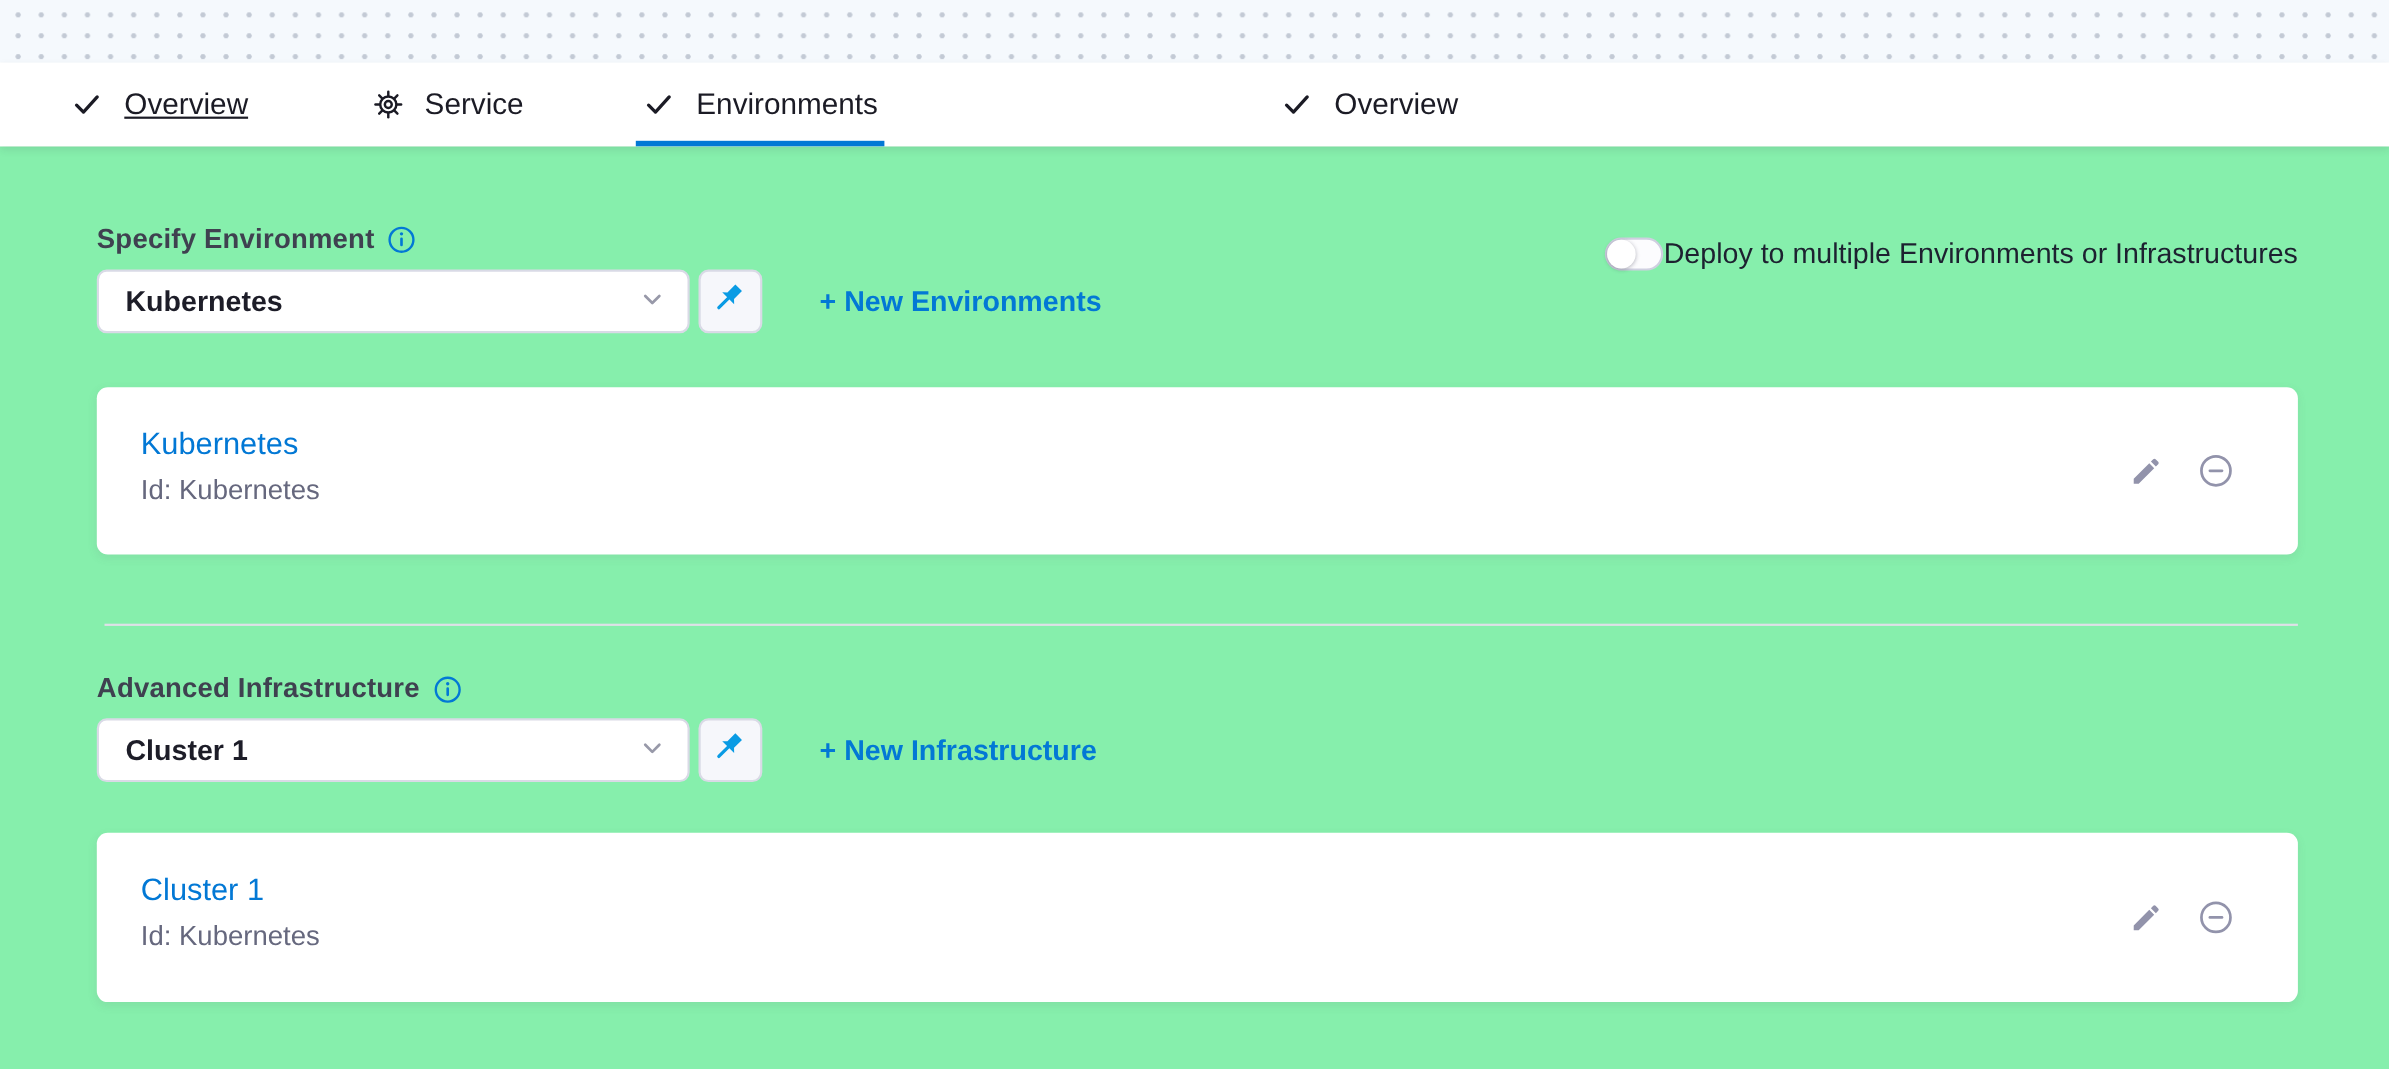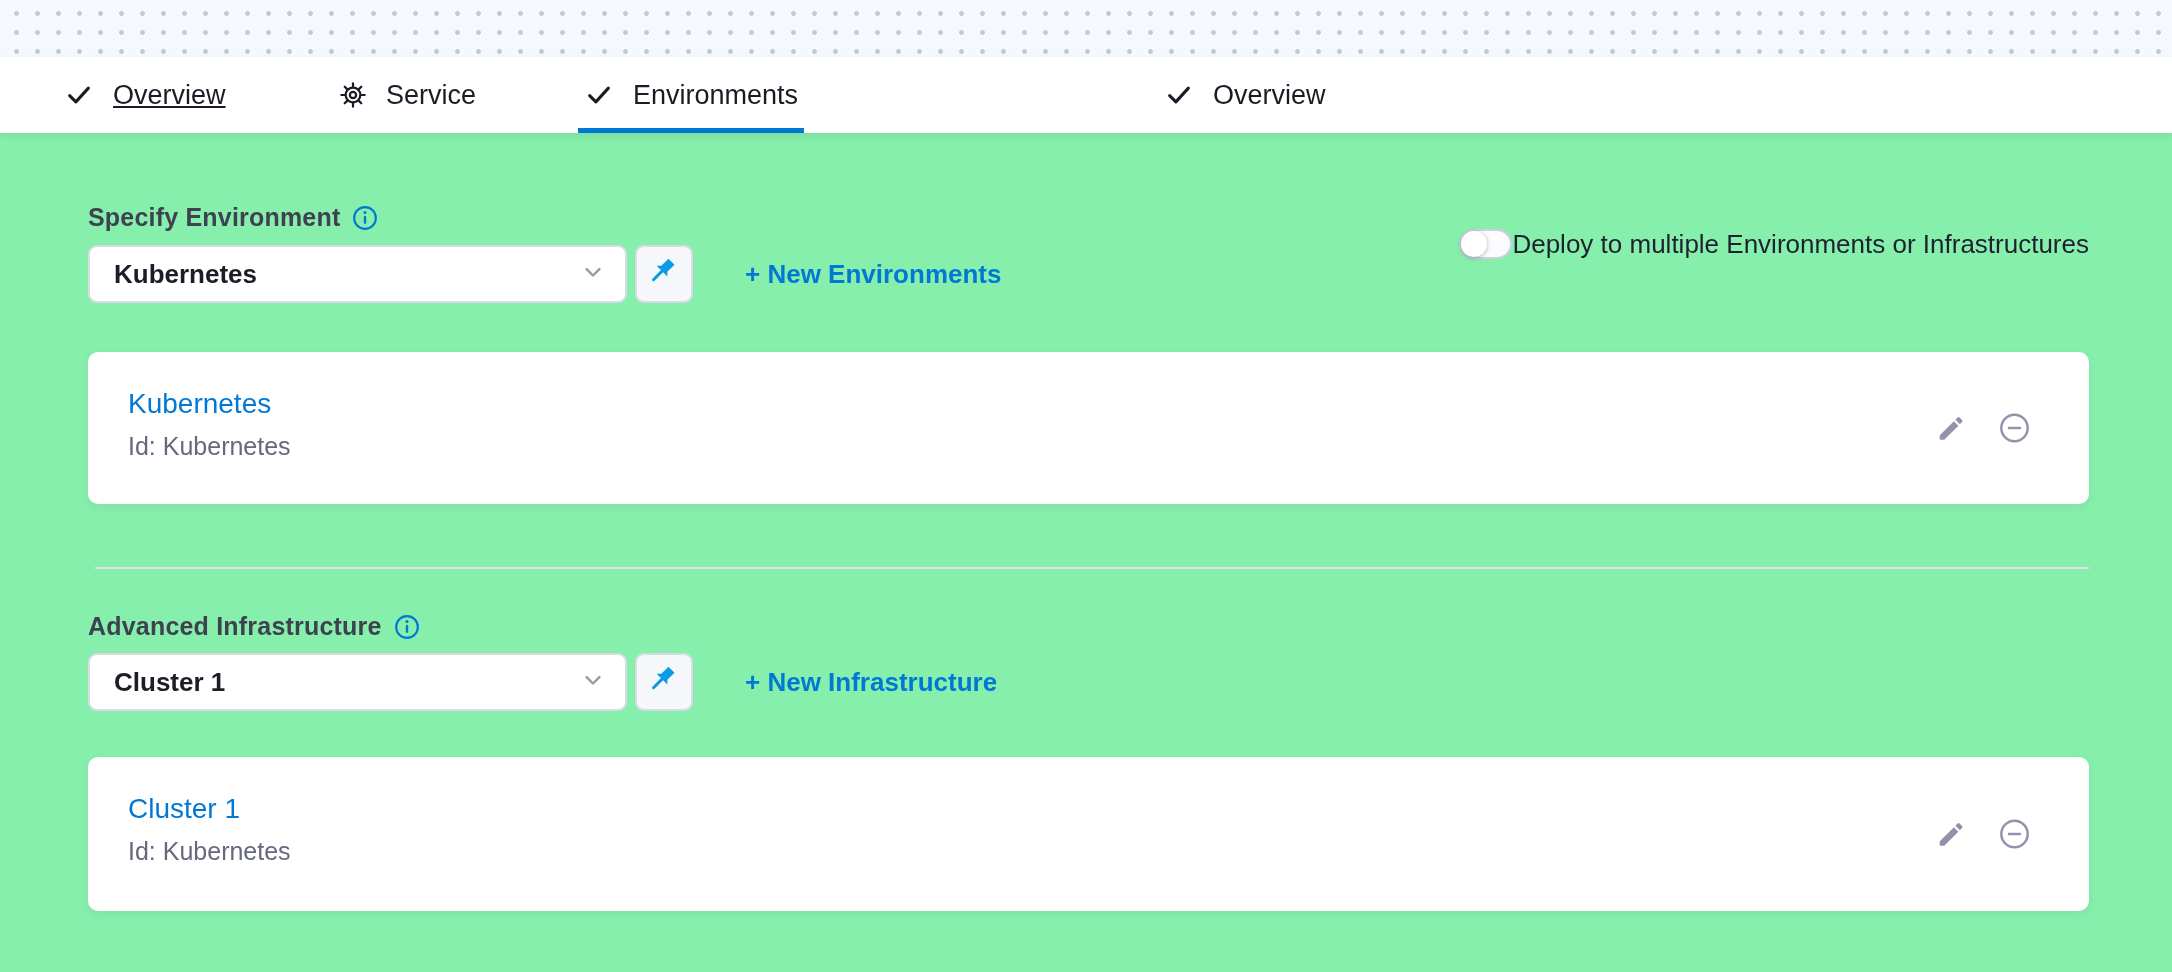--- a/index.html
+++ b/index.html
@@ -72,22 +72,22 @@
   .pin-button {
     width:58px; height:58px; margin-left:8px;
     background:#f6f7fb; border:2px solid #d9dae6; border-radius:9px;
     display:flex; align-items:center; justify-content:center; cursor:pointer;
   }
   .new-link {
     margin-left:52px; font-size:26px; font-weight:600; color:#0278d5;
     cursor:pointer; white-space:nowrap;
   }
   .toggle-row {
-    position:absolute; right:83px; top:96px;
-    display:flex; 
+    position:absolute; right:83px; top:82px;
+    display:flex; align-items:center; 
   }
   .toggle {
     width:53px; height:30px; border-radius:16px;
     background:#fcfcfe; border:2px solid #cfcfe0;
     position:relative; cursor:pointer; flex:0 0 auto;
   }
   .toggle-knob {
     position:absolute; left:0px; top:0px; width:26px; height:26px;
     background:#ffffff; border-radius:50%;
     box-shadow:0 1px 4px rgba(40,41,61,0.35);

